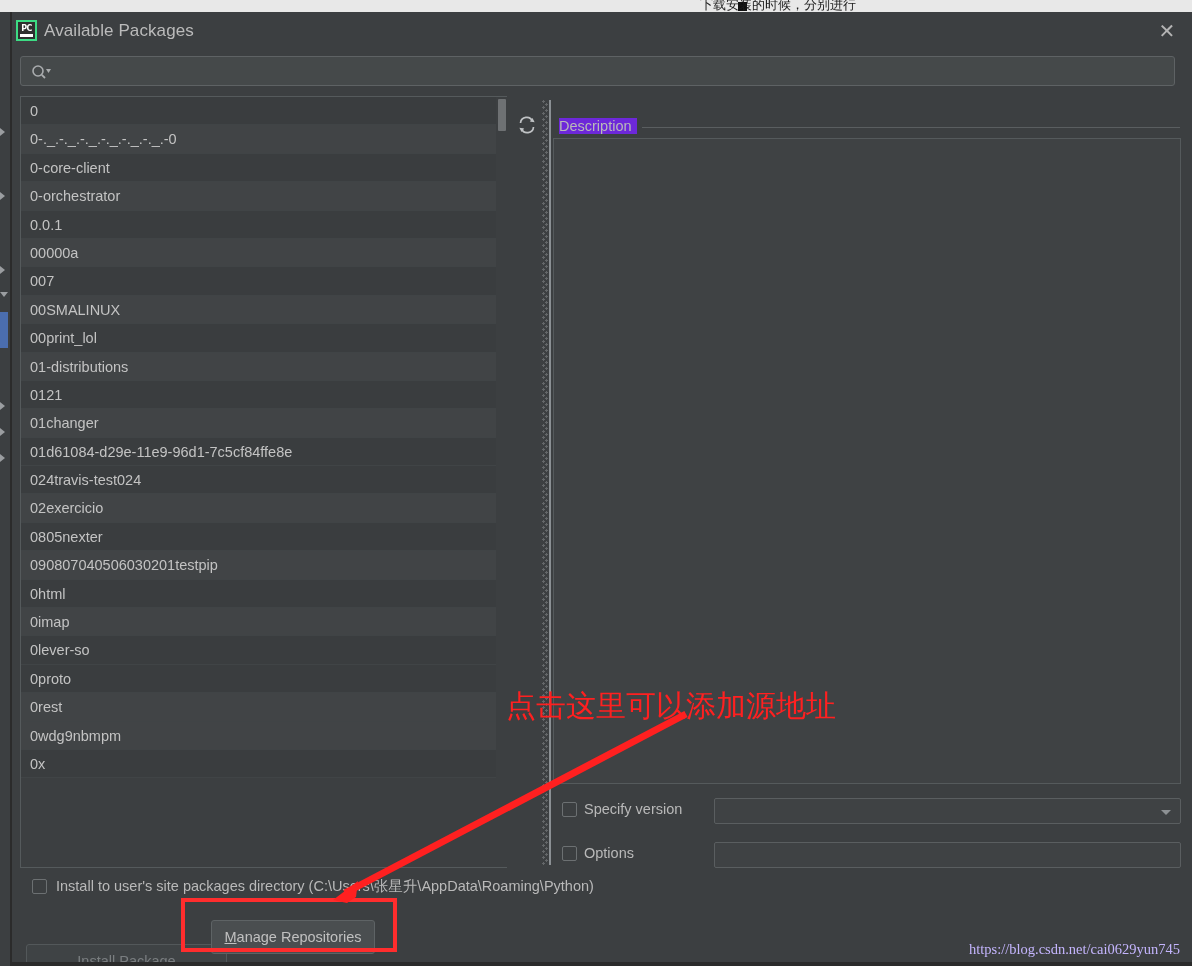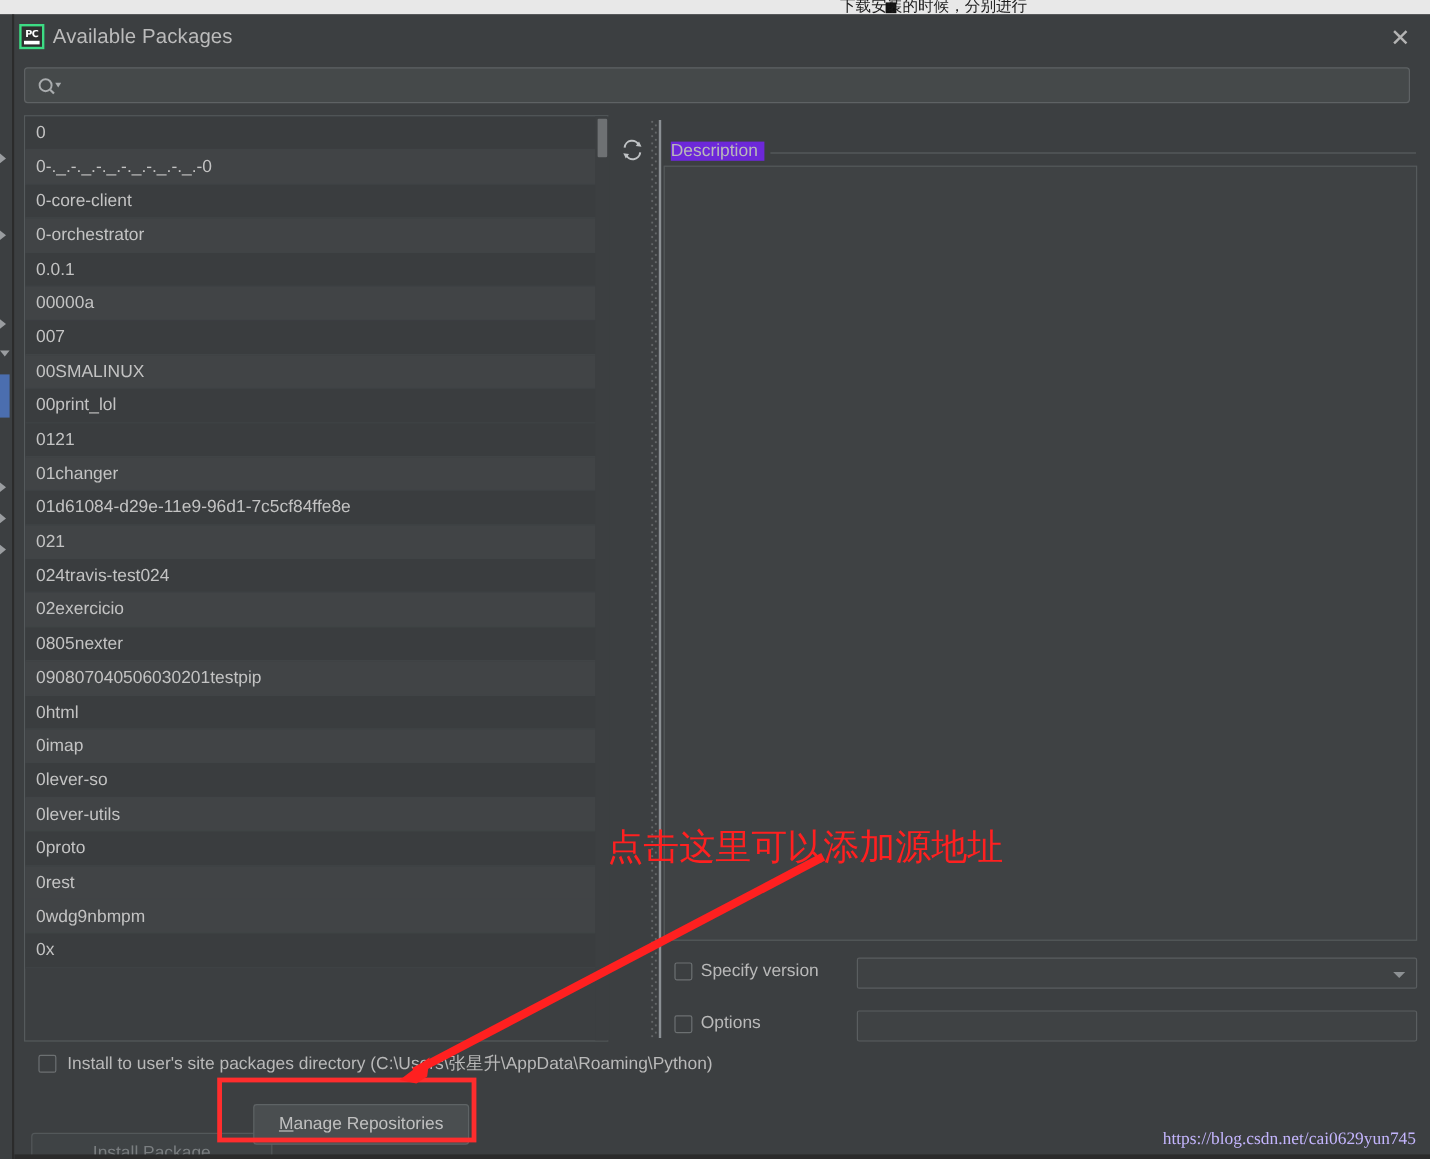--- a/index.html
+++ b/index.html
@@ -183,21 +183,21 @@
   .user-site .cbx-lab { left: 32px; top: 3px; white-space: nowrap; }
 
   .btn {
     position: absolute; height: 34px; border: 1px solid #5e6365;
     border-radius: 3px; background: #4a4e50; color: #c0c0c0;
     font-size: 14.5px; display: flex; align-items: center; justify-content: center;
     cursor: pointer; font-family: "Liberation Sans", sans-serif;
   }
   .btn.disabled { color: #7a7e80; background: #3f4345; border-color: #53585a; cursor: default; }
   .btn-install { left: 14px; top: 932px; width: 201px; }
-  .btn-manage  { left: 199px; top: 908px; width: 180px; }
+  .btn-manage  { left: 199px; top: 908px; width: 164px; }
   .btn-manage u { text-decoration: underline; }
 
   .red-box {
     position: absolute; left: 181px; top: 898px; width: 216px; height: 54px;
     border: 4px solid #ff2d2d; pointer-events: none;
   }
 
   
   .annot-text {
     position: absolute; left: 506px; top: 686px;
@@ -260,32 +260,31 @@
     <div class="list-wrap" id="pkg-list">
         <div class="pkg-row base">0</div>
         <div class="pkg-row alt">0-._.-._.-._.-._.-._.-._.-0</div>
         <div class="pkg-row base">0-core-client</div>
         <div class="pkg-row alt">0-orchestrator</div>
         <div class="pkg-row base">0.0.1</div>
         <div class="pkg-row alt">00000a</div>
         <div class="pkg-row base">007</div>
         <div class="pkg-row alt">00SMALINUX</div>
         <div class="pkg-row base">00print_lol</div>
+        <div class="pkg-row alt">01-distributions</div>
         <div class="pkg-row base">0121</div>
         <div class="pkg-row alt">01changer</div>
         <div class="pkg-row base">01d61084-d29e-11e9-96d1-7c5cf84ffe8e</div>
-        <div class="pkg-row alt">021</div>
         <div class="pkg-row base">024travis-test024</div>
         <div class="pkg-row alt">02exercicio</div>
         <div class="pkg-row base">0805nexter</div>
         <div class="pkg-row alt">090807040506030201testpip</div>
         <div class="pkg-row base">0html</div>
         <div class="pkg-row alt">0imap</div>
         <div class="pkg-row base">0lever-so</div>
-        <div class="pkg-row alt">0lever-utils</div>
         <div class="pkg-row base">0proto</div>
         <div class="pkg-row alt">0rest</div>
         <div class="pkg-row alt">0wdg9nbmpm</div>
         <div class="pkg-row base">0x</div>
       </div>
 
     <div class="list-scroll">
       <div class="list-thumb"></div>
     </div>
 

